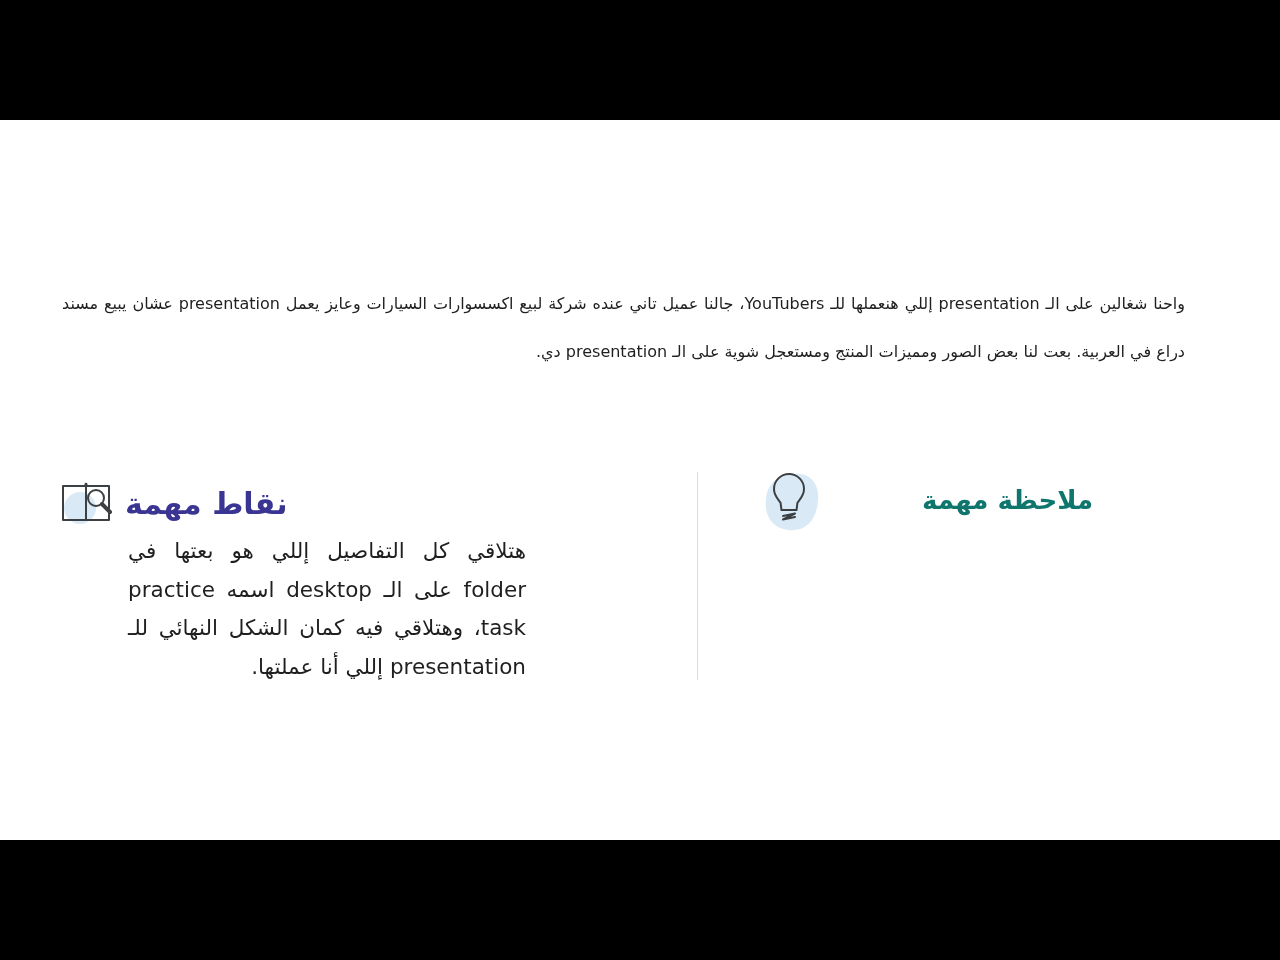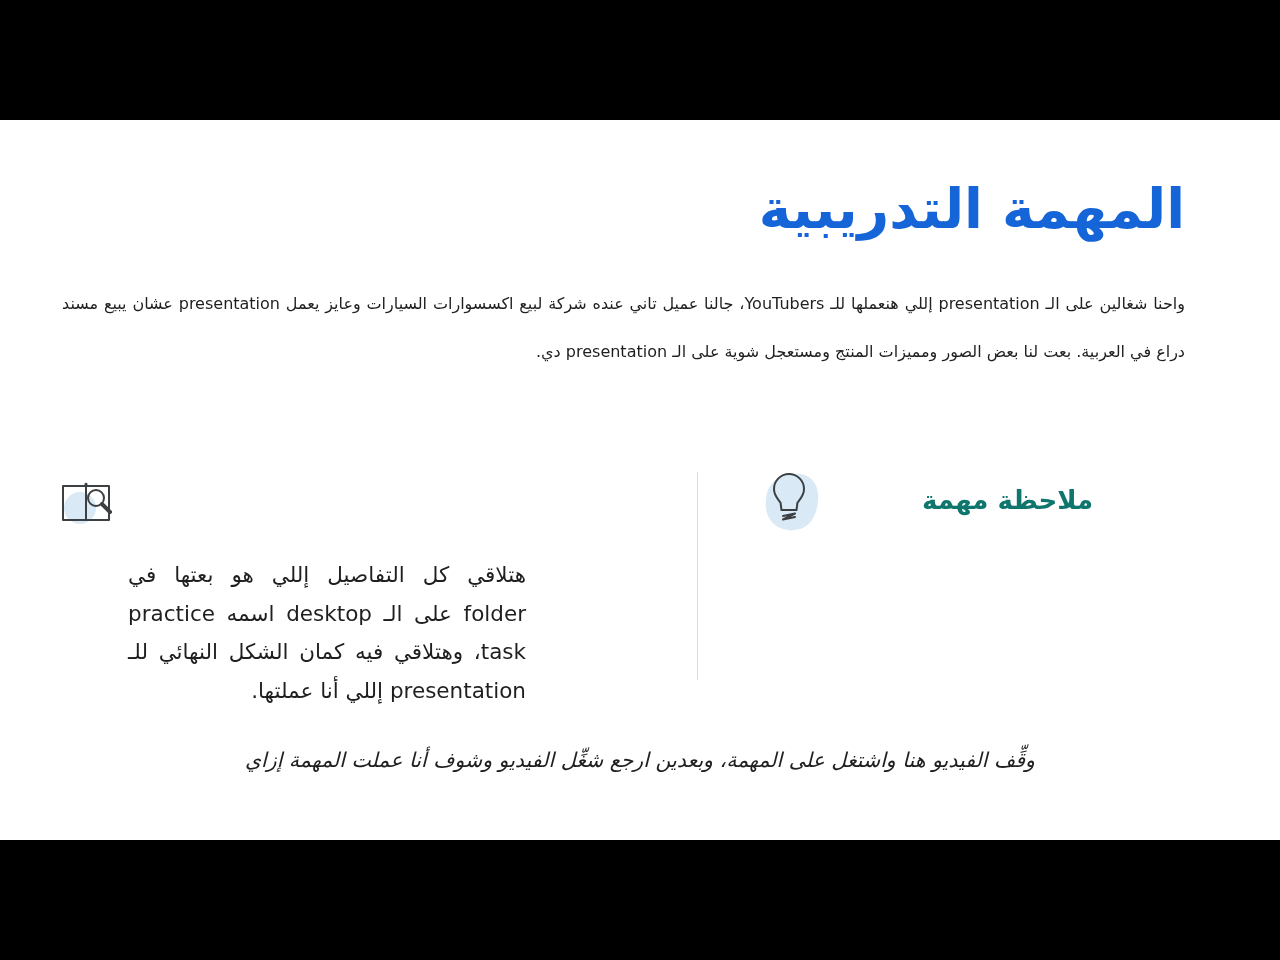--- a/index.html
+++ b/index.html
@@ -37,21 +37,21 @@
     width: 1px; height: 208px; background: #dcdcdc;
   }
   
   .points-icon { position: absolute; left: 58px; top: 358px; width: 58px; height: 50px; }
   .points-heading {
     position: absolute; right: 755px; top: 366px; width: 400px;
     font-size: 30px; font-weight: 700; color: #3a3493; text-align: left;
     direction: rtl;
   }
   .points-body {
-    position: absolute; left: 128px; top: 436px; width: 398px;
+    position: absolute; left: 128px; top: 412px; width: 398px;
     font-size: 21.5px; line-height: 38.5px;
     text-align: justify; text-align-last: right;
     color: #1f1f1f;
   }
   
   .note-icon { position: absolute; left: 760px; top: 348px; width: 62px; height: 68px; }
   .note-heading {
     position: absolute; right: 58px; top: 365px; width: 300px;
     font-size: 26px; font-weight: 700; color: #0f766e; text-align: left;
   }
@@ -70,45 +70,44 @@
   svg .stroke { fill: none; stroke: #3c4043; stroke-width: 2; stroke-linecap: round; stroke-linejoin: round; }
 </style>
 </head>
 <body>
 
 <div class="stage">
   <div class="letterbox top"></div>
 
   <div class="slide">
 
-    <h1 class="slide-title">المهمة التدريبية</h1>
 
     <p class="intro">واحنا شغالين على الـ presentation إللي هنعملها للـ YouTubers، جالنا عميل تاني عنده شركة لبيع اكسسوارات السيارات وعايز يعمل presentation عشان يبيع مسند دراع في العربية. بعت لنا بعض الصور ومميزات المنتج ومستعجل شوية على الـ presentation دي.</p>
 
     <div class="divider"></div>
 
     <span class="points-icon">
       <svg viewBox="0 0 58 50" width="58" height="50" aria-hidden="true">
         <circle cx="22" cy="30" r="16" fill="#d9eaf6"></circle>
         <path class="stroke" d="M5 8 H28 V42 H5 Z"></path>
         <path class="stroke" d="M28 8 H51 V42 H28 Z"></path>
         <path class="stroke" d="M28 8 C26 5 30 5 28 8 Z"></path>
         <line class="stroke" x1="28" y1="8" x2="28" y2="42"></line>
         <circle class="stroke" cx="38" cy="20" r="8" fill="#ffffff"></circle>
         <line class="stroke" x1="44" y1="26" x2="52" y2="34" style="stroke-width:4"></line>
       </svg>
     </span>
+    <h2 class="points-heading">نقاط مهمة</h2>
     <p class="points-body">هتلاقي كل التفاصيل إللي هو بعتها في folder على الـ desktop اسمه practice task، وهتلاقي فيه كمان الشكل النهائي للـ presentation إللي أنا عملتها.</p>
 
     <span class="note-icon">
       <svg viewBox="0 0 62 68" width="62" height="68" aria-hidden="true">
         <path d="M34 6 C50 4 60 16 58 34 C56 52 46 64 28 62 C12 60 4 48 6 30 C8 14 18 8 34 6 Z" fill="#d9eaf6"></path>
         <path class="stroke" fill="#ffffff" d="M29 6 a15 15 0 0 1 15 15 c0 6.5 -3.5 9.5 -6.5 13.5 l-1 7.5 h-15 l-1 -7.5 c-3 -4 -6.5 -7 -6.5 -13.5 a15 15 0 0 1 15 -15 z"></path>
         <path class="stroke" d="M23 48 l12 -2.5 l-12 6 l12 -2.5"></path>
       </svg>
     </span>
     <h2 class="note-heading">ملاحظة مهمة</h2>
 
-    <p class="footer-note">وقِّف الفيديو هنا واشتغل على المهمة، وبعدين ارجع شغِّل الفيديو وشوف أنا عملت المهمة إزاي</p>
   </div>
 
   <div class="letterbox bottom"></div>
 </div>
 
 </body></html>

